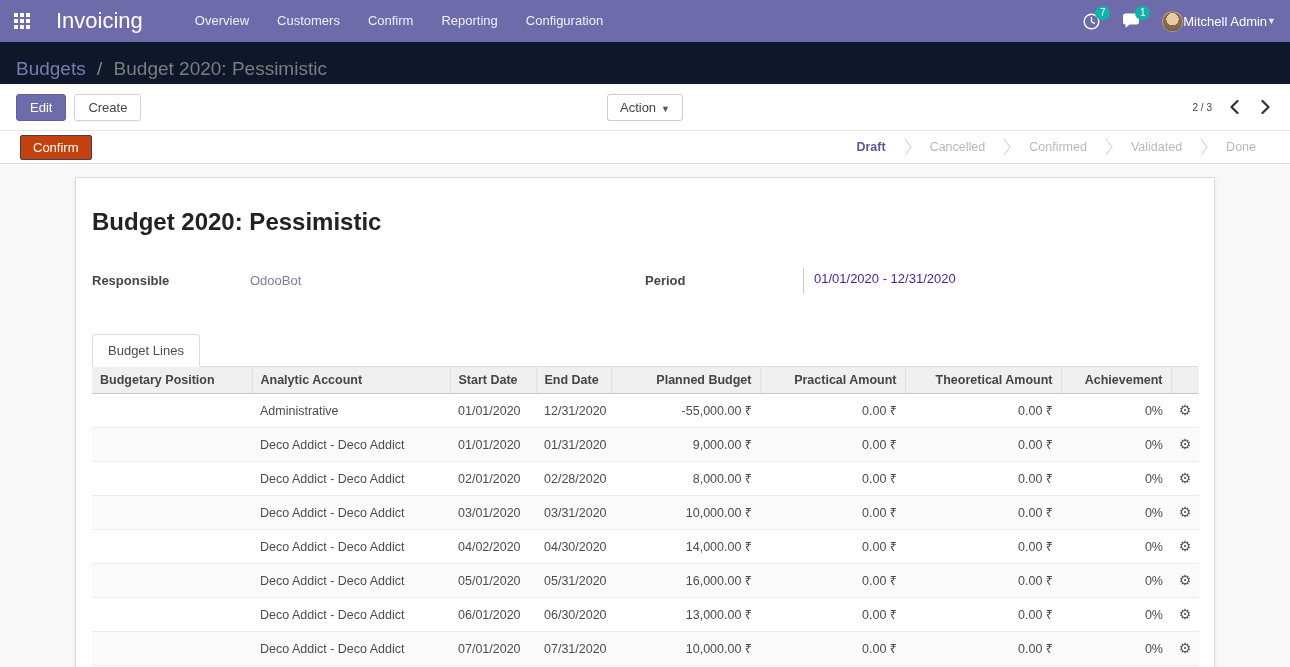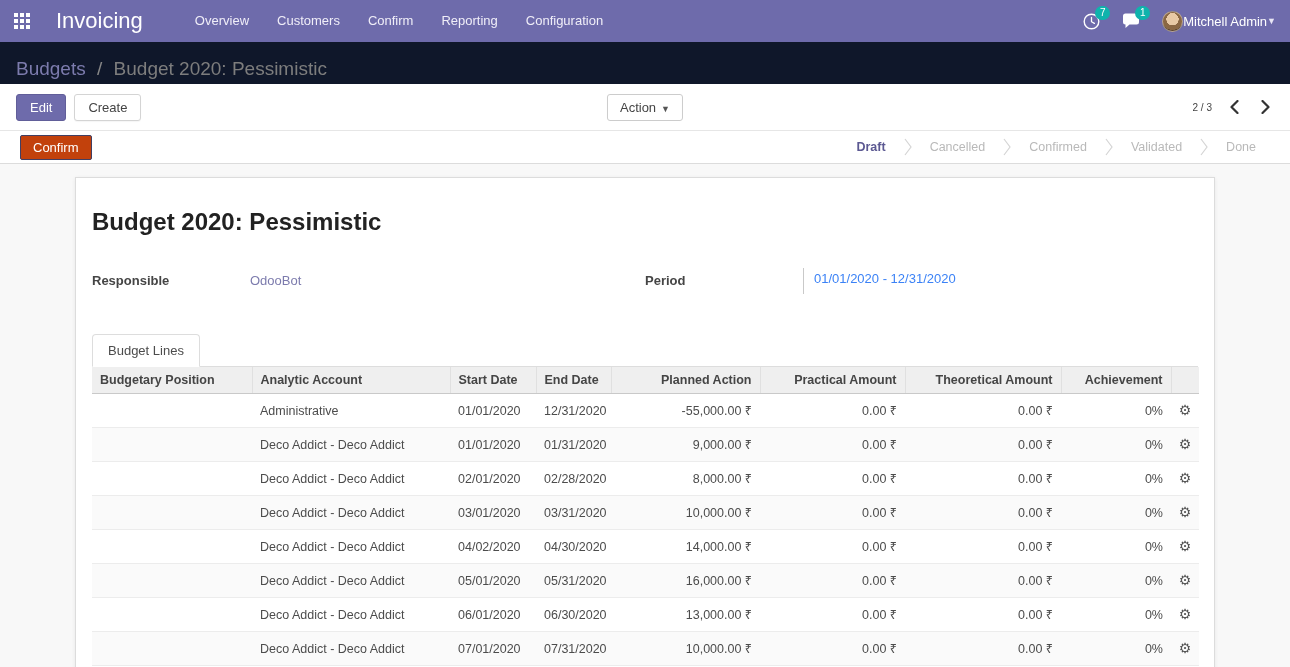--- a/index.html
+++ b/index.html
@@ -60,21 +60,21 @@
   .state-arrow { display:block; }
 
   
   .content { height:505px; background:#f8f8f8; padding-top:13px; }
   .sheet { width:1140px; margin:0 auto; background:#fff; border:1px solid #dcdcdc;
            box-shadow:0 1px 4px rgba(0,0,0,.07); padding:22px 16px 40px; min-height:520px; }
   .sheet-title { font-size:24px; font-weight:bold; color:#222; margin:8px 0 34px; }
   .field-group { display:flex; margin-bottom:40px; }
   .field-col { width:50%; display:flex; }
   .field-label { width:158px; font-size:13px; font-weight:bold; color:#454545; padding-top:3px; }
-  .field-value { font-size:13px; color:#3b82f6; padding-top:3px; }
+  .field-value { font-size:13px; color:#4c1d95; padding-top:3px; }
   .link-value { color:#7c7bad; cursor:pointer; }
   .sep-left { border-left:1px solid #c9c9c9; padding-left:10px; padding-top:3px;
               padding-bottom:8px; margin-top:-2px; }
 
   
   .tabs { border-bottom:1px solid #ddd; padding-left:0; margin-top:10px; }
   .tab { display:inline-block; font-size:13px; color:#4c4c4c; background:#fff;
          border:1px solid #ddd; border-bottom:1px solid #fff; border-radius:4px 4px 0 0;
          padding:8px 15px; margin-bottom:-1px; cursor:pointer; }
 
@@ -225,21 +225,21 @@
         <col class="col-w-theoretical">
           <col class="col-w-achievement">
           <col class="col-w-gear">
       </colgroup>
       <thead>
         <tr>
           <th>Budgetary Position</th>
           <th>Analytic Account</th>
           <th>Start Date</th>
           <th>End Date</th>
-          <th class="right">Planned Action</th>
+          <th class="right">Planned Budget</th>
           <th class="right">Practical Amount</th>
           <th class="right">Theoretical Amount</th>
           <th class="right">Achievement</th>
           <th></th>
         </tr>
       </thead>
       <tbody>
           <tr>
             <td class="col-position"></td>
             <td class="col-account">Administrative</td>

